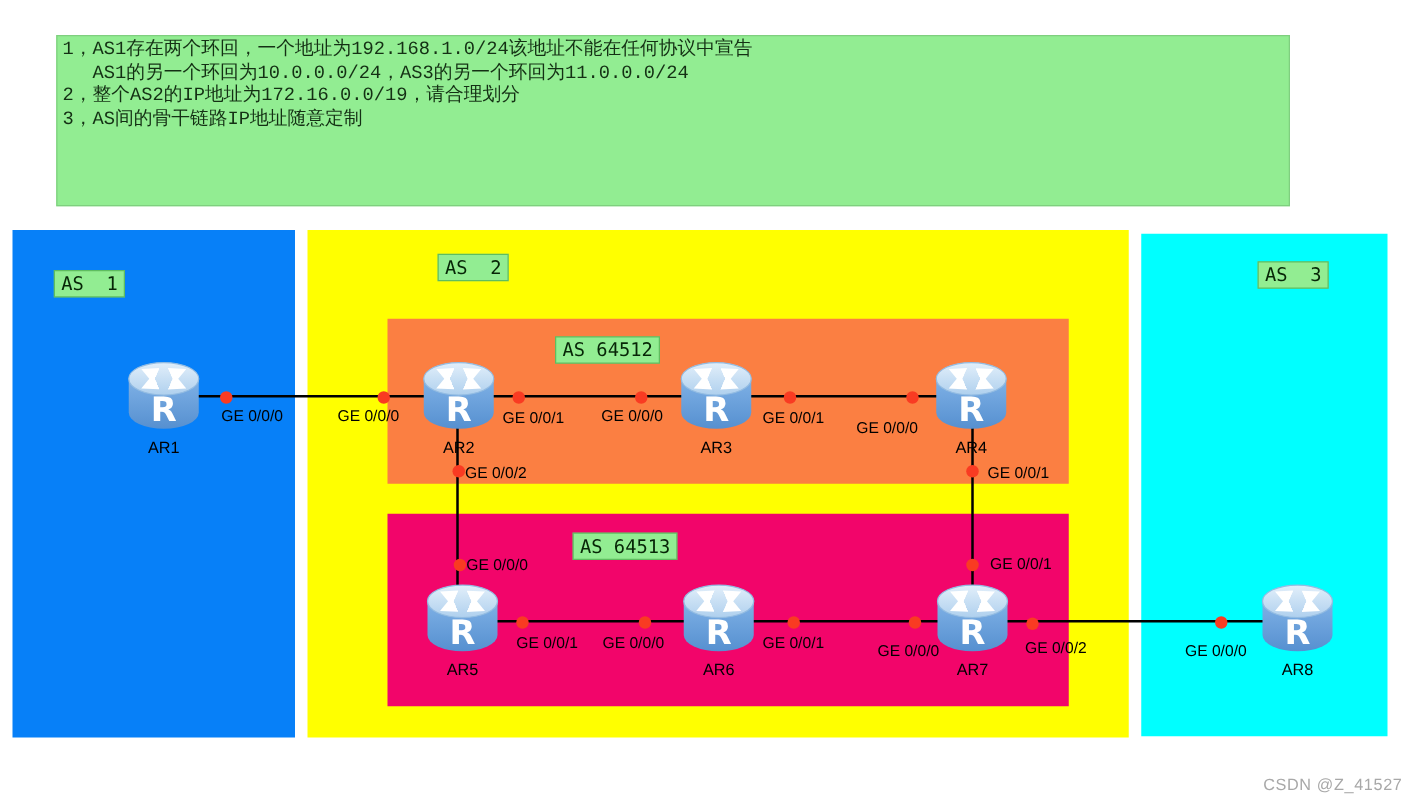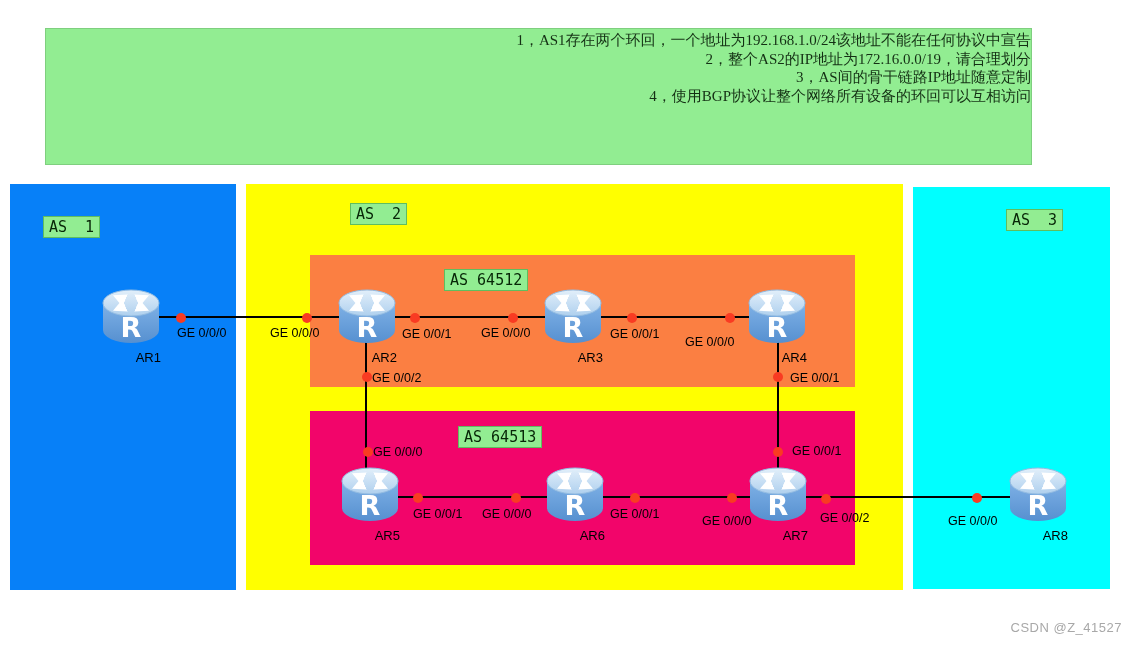--- a/index.html
+++ b/index.html
@@ -3,23 +3,23 @@
 <meta charset="utf-8">
 <style>
   html,body{margin:0;padding:0;background:#ffffff;}
   body{position:relative;width:1131px;height:645px;overflow:hidden;
        font-family:"Liberation Sans",sans-serif;}
 
   
   .req-box{position:absolute;left:45px;top:28px;width:987px;height:137px;
            background:var(--req-bg);border:1px solid #7fcf7f;box-sizing:border-box;
            padding:2px 0 0 4px;}
-  .req-line{font-family:Liberation Serif, serif;
+  .req-line{font-family:Liberation Mono, monospace;
             font-size:15px;line-height:18.5px;color:var(--req-text);
-            white-space:nowrap;text-align:right;}
+            white-space:nowrap;}
   .req-line.indent{padding-left:24px;}
 
   
   .zone{position:absolute;z-index:1;}
   .zone.as1{left:10px;top:184px;width:226px;height:406px;background:var(--as1-bg);}
   .zone.as2{left:246px;top:184px;width:657px;height:406px;background:var(--as2-bg);}
   .zone.as3{left:913px;top:187px;width:197px;height:402px;background:var(--as3-bg);}
   .zone.as64512{left:310px;top:255px;width:545px;height:132px;background:var(--as64512-bg);z-index:2;}
   .zone.as64513{left:310px;top:411px;width:545px;height:154px;background:var(--as64513-bg);z-index:2;}
 
@@ -34,21 +34,21 @@
   .link.v{width:2px;}
 
   
   .dot{position:absolute;width:10px;height:10px;border-radius:50%;
        background:var(--dot);z-index:4;}
 
   
   .iface{position:absolute;z-index:4;font-size:12.5px;color:#000;white-space:nowrap;}
 
   
-  .device{position:absolute;width:60px;z-index:5;text-align:right;}
+  .device{position:absolute;width:60px;z-index:5;text-align:center;}
   .device svg.router-icon{display:block;width:60px;height:58px;}
   .device-label{margin-top:4px;font-size:13px;color:#000;}
 
   .watermark{position:absolute;right:9px;top:620px;z-index:7;
              font-size:13px;color:var(--watermark);letter-spacing:.5px;}
 </style>
 </head>
 <body>
 
 <svg width="0" height="0" style="position:absolute" aria-hidden="true">
@@ -73,23 +73,23 @@
         <line x1="36" y1="17.5" x2="45" y2="21.5" marker-end="url(#ah)"></line>
         <line x1="36" y1="12.5" x2="45" y2="8.5" marker-end="url(#ah)"></line>
       </g>
       <text x="30" y="49" text-anchor="middle" font-size="27" font-weight="bold" fill="#ffffff" font-family="DejaVu Sans, sans-serif">R</text>
     </symbol>
   </defs>
 </svg>
 
 <div class="req-box">
   <div class="req-line">1，AS1存在两个环回，一个地址为192.168.1.0/24该地址不能在任何协议中宣告</div>
+  <div class="req-line indent">AS1的另一个环回为10.0.0.0/24，AS3的另一个环回为11.0.0.0/24</div>
   <div class="req-line">2，整个AS2的IP地址为172.16.0.0/19，请合理划分</div>
   <div class="req-line">3，AS间的骨干链路IP地址随意定制</div>
-  <div class="req-line">4，使用BGP协议让整个网络所有设备的环回可以互相访问</div>
 </div>
 
 <div class="zone as1"></div>
 <div class="zone as2"></div>
 <div class="zone as3"></div>
 <div class="zone as64512"></div>
 <div class="zone as64513"></div>
 
 <div class="as-label" style="left:43px;top:216px">AS  1</div>
 <div class="as-label" style="left:350px;top:203px">AS  2</div>

